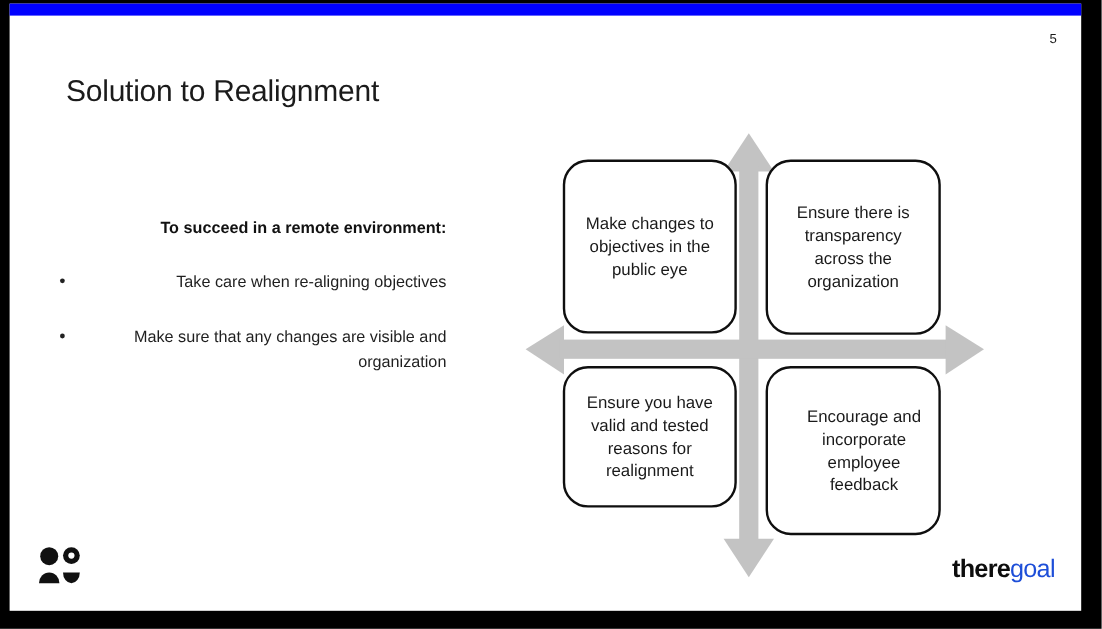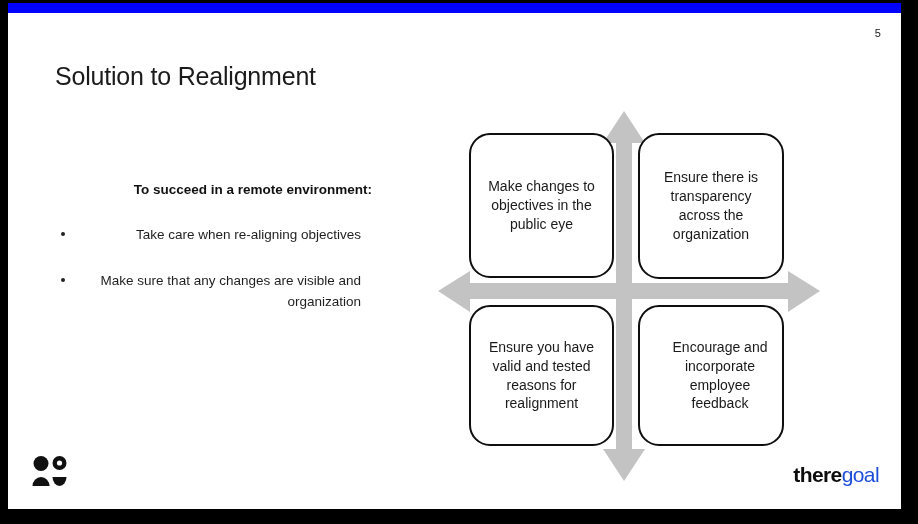--- a/index.html
+++ b/index.html
@@ -69,21 +69,21 @@
     text-align: right;
   }
   .lead-in {
     font-size: 13.5px;
     font-weight: bold;
     color: #111111;
     line-height: 1.3;
     margin-bottom: 26px;
   }
   .bullet-list {
-    margin: 11px;
+    margin: 0;
     padding: 0;
     list-style: none;
   }
   .bullet-item {
     position: relative;
     padding-left: 40px;
     margin-bottom: 26px;
     font-size: 13.5px;
     color: #1f1f1f;
     line-height: 1.55;
@@ -123,21 +123,21 @@
     align-items: center;
     justify-content: center;
     text-align: center;
     font-size: 14px;
     line-height: 1.35;
     color: #1a1a1a;
     padding: 6px 10px;
   }
   .qbox.tl { left: 41px;  top: 30px;  width: 145px; height: 145px; }
   .qbox.tr { left: 210px; top: 30px;  width: 146px; height: 146px; }
-  .qbox.bl { left: 41px;  top: 202px; width: 145px; height: 141px; text-align: center; }
+  .qbox.bl { left: 41px;  top: 202px; width: 145px; height: 118px; text-align: center; }
   .qbox.br { left: 210px; top: 202px; width: 146px; height: 141px; padding-left: 28px; }
 
   
   .users-icon {
     position: absolute;
     left: 22px;
     bottom: 22px;
     width: 40px;
     height: 32px;
   }

